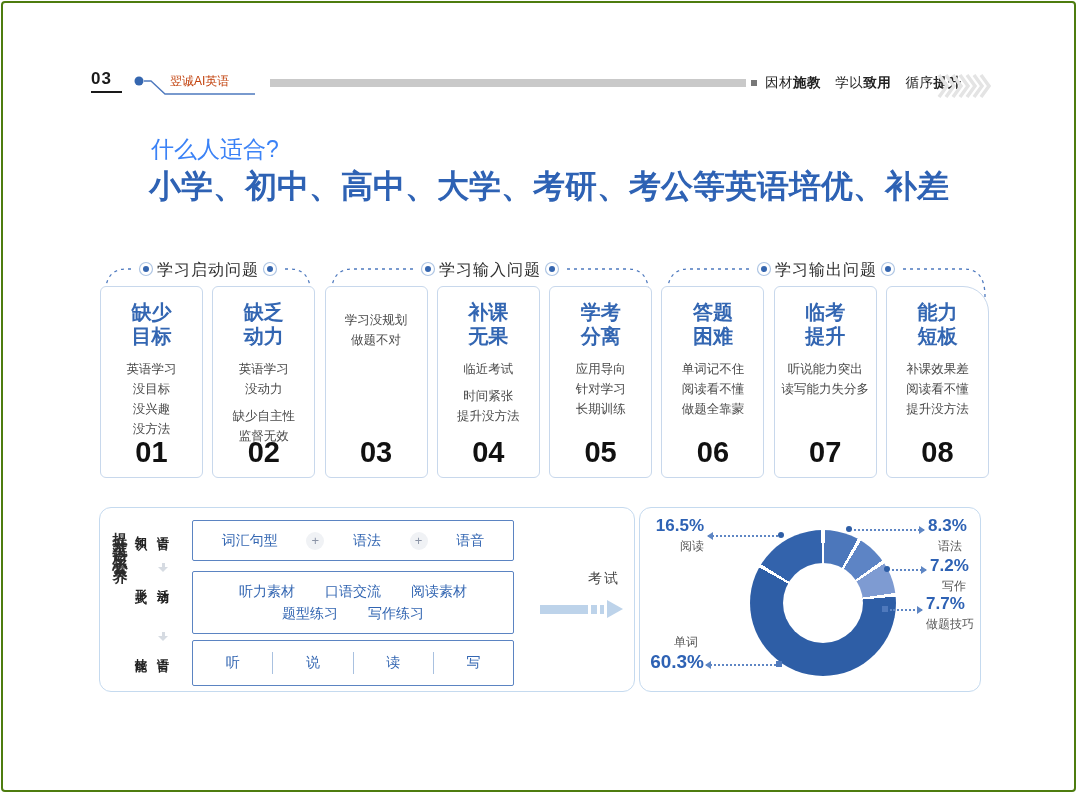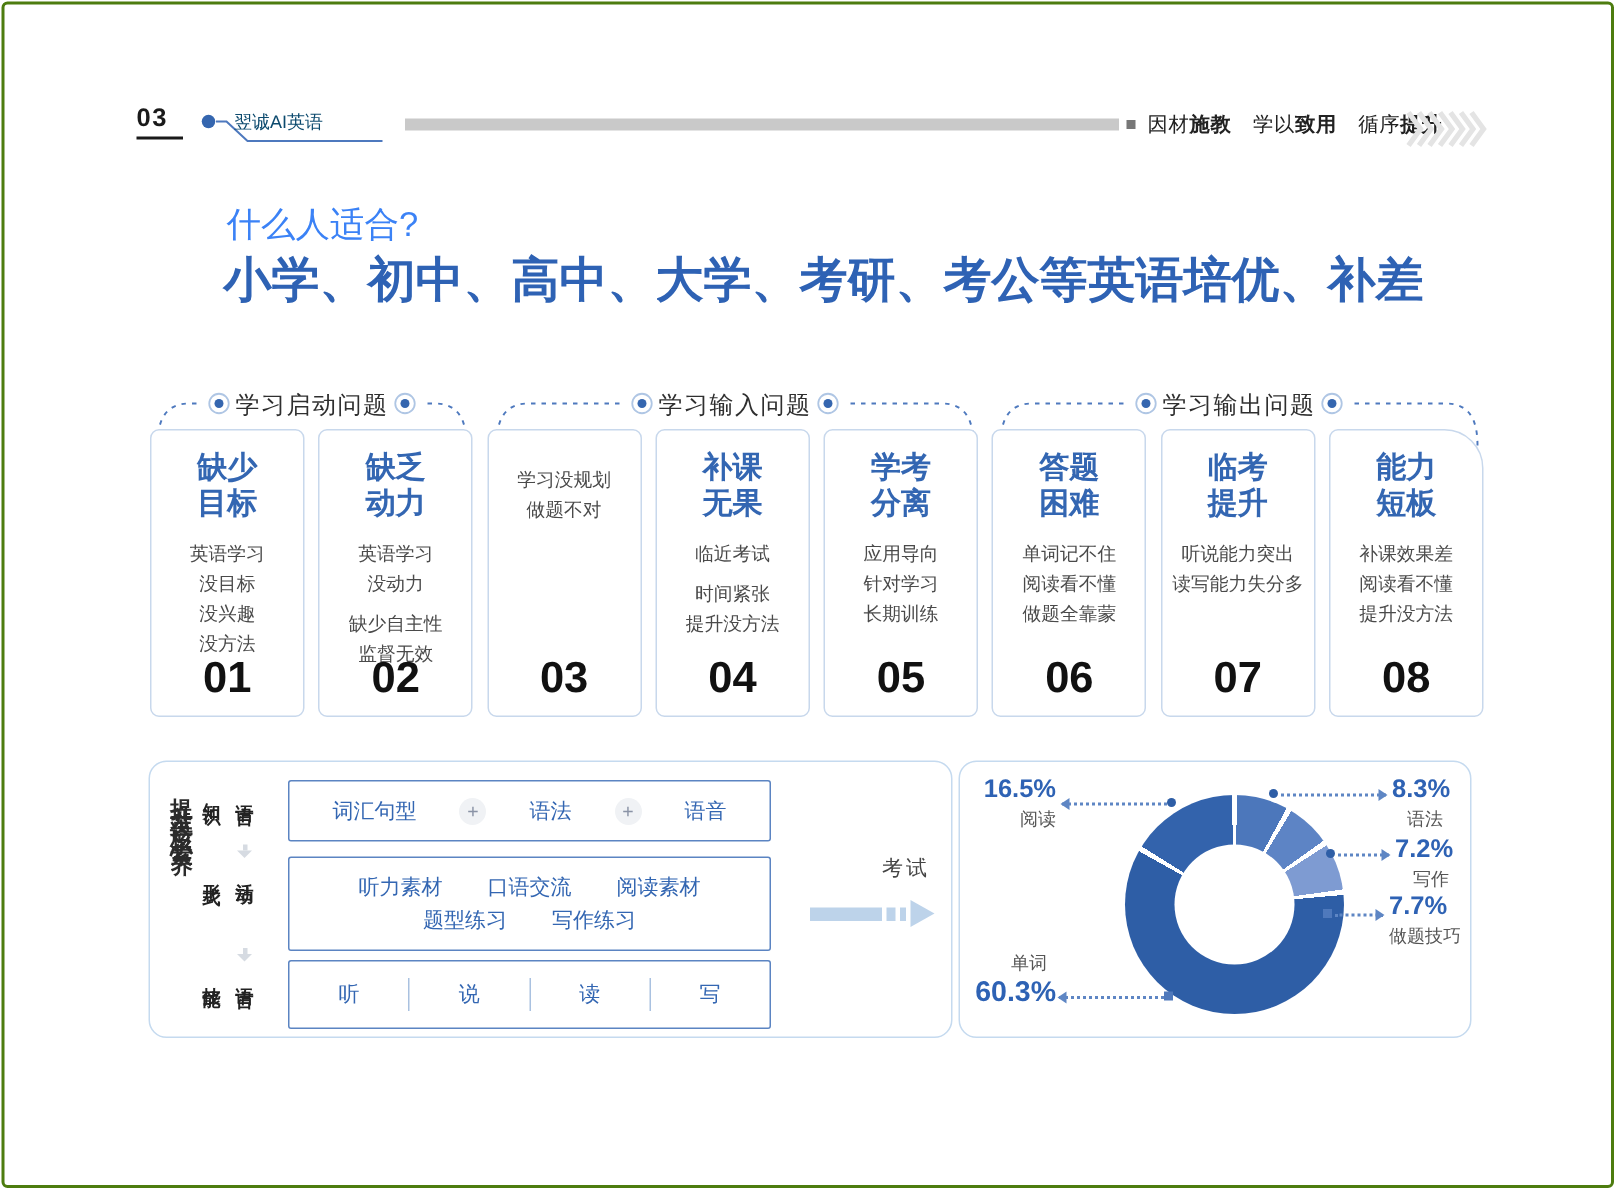--- a/index.html
+++ b/index.html
@@ -4,21 +4,21 @@
 <style>
   * { margin:0; padding:0; box-sizing:border-box; }
   html,body { width:1077px; height:793px; background:#fff; font-family:"Liberation Sans","DejaVu Sans",sans-serif; }
   .slide { position:absolute; inset:1px; width:1075px; height:791px; background:#fff;
            border:2px solid #4d7c0f; border-radius:4px; overflow:hidden; }
 
   
   .page-num { position:absolute; left:88px; top:66px; font-size:17px; font-weight:bold; color:#1a1a1a;
               border-bottom:2px solid #1a1a1a; padding:0 10px 2px 0; letter-spacing:1px; }
   .head-deco { position:absolute; left:126px; top:64px; }
-  .brand { position:absolute; left:153px; top:70px; font-size:12px; color:#0c4a6e; }
+  .brand { position:absolute; left:167px; top:70px; font-size:12px; color:#c2410c; }
   .head-bar { position:absolute; left:267px; top:76px; width:476px; height:8px; background:#C9C9C9; }
   .head-bar-cap { position:absolute; left:748px; top:77px; width:6px; height:6px; background:#777; }
   .slogan { position:absolute; left:762px; top:71px; font-size:13.5px; color:#222; letter-spacing:.5px; }
   .slogan b { font-weight:bold; }
   .slogan .sp { display:inline-block; width:10px; }
   .chevrons { position:absolute; left:934px; top:69px; }
 
   
   .question { position:absolute; left:148px; top:131px; font-size:23px; color:#3b82f6; }
   .main-title { position:absolute; left:146px; top:162px; font-size:32px; font-weight:bold; color:#2E62B4; }

